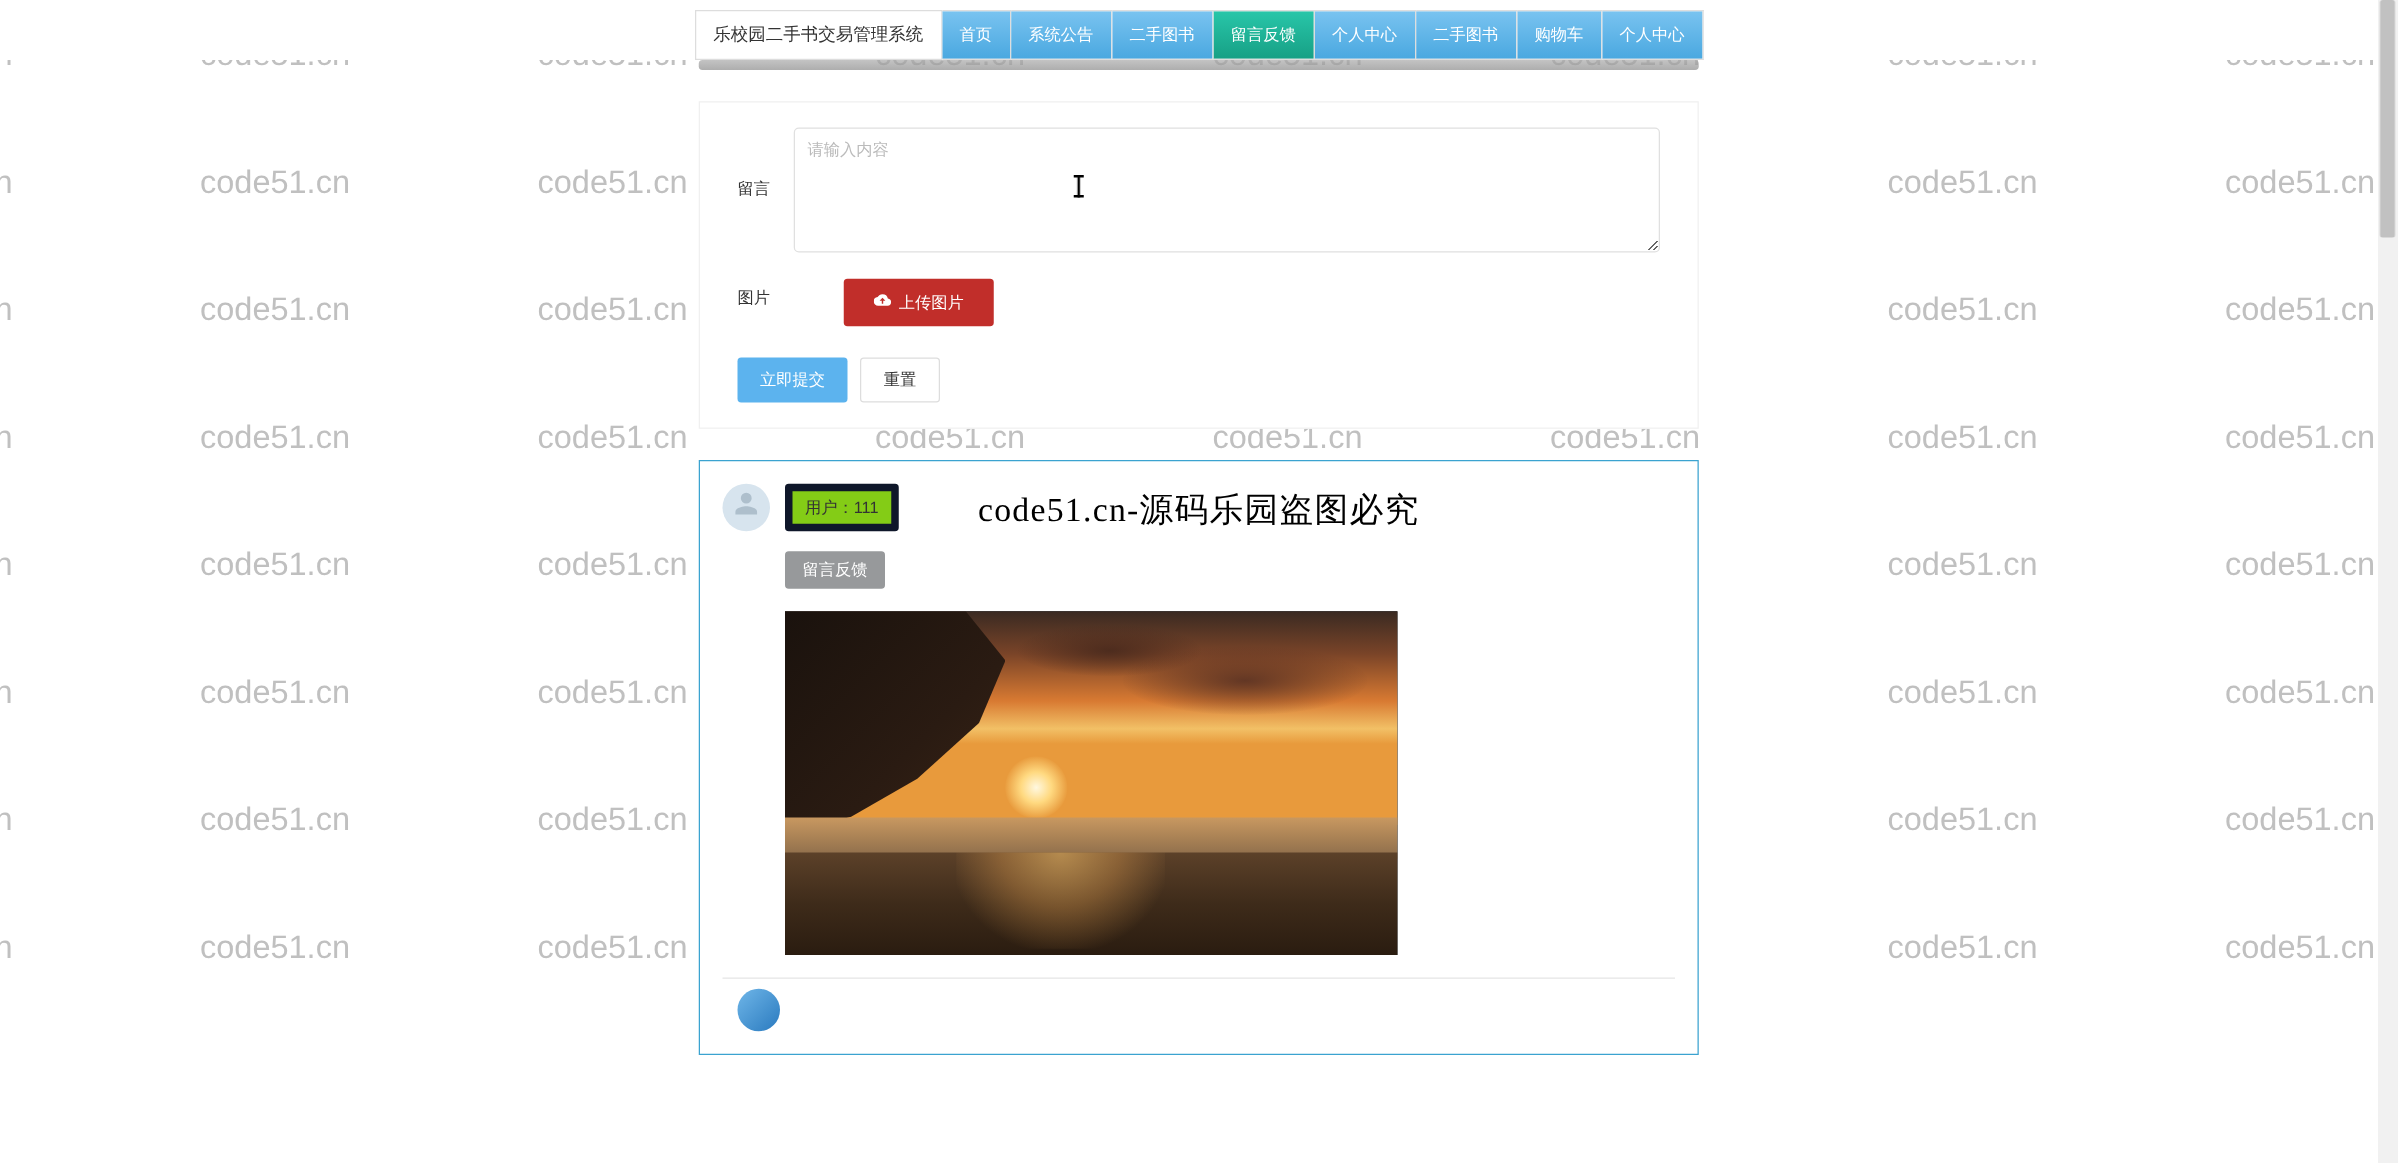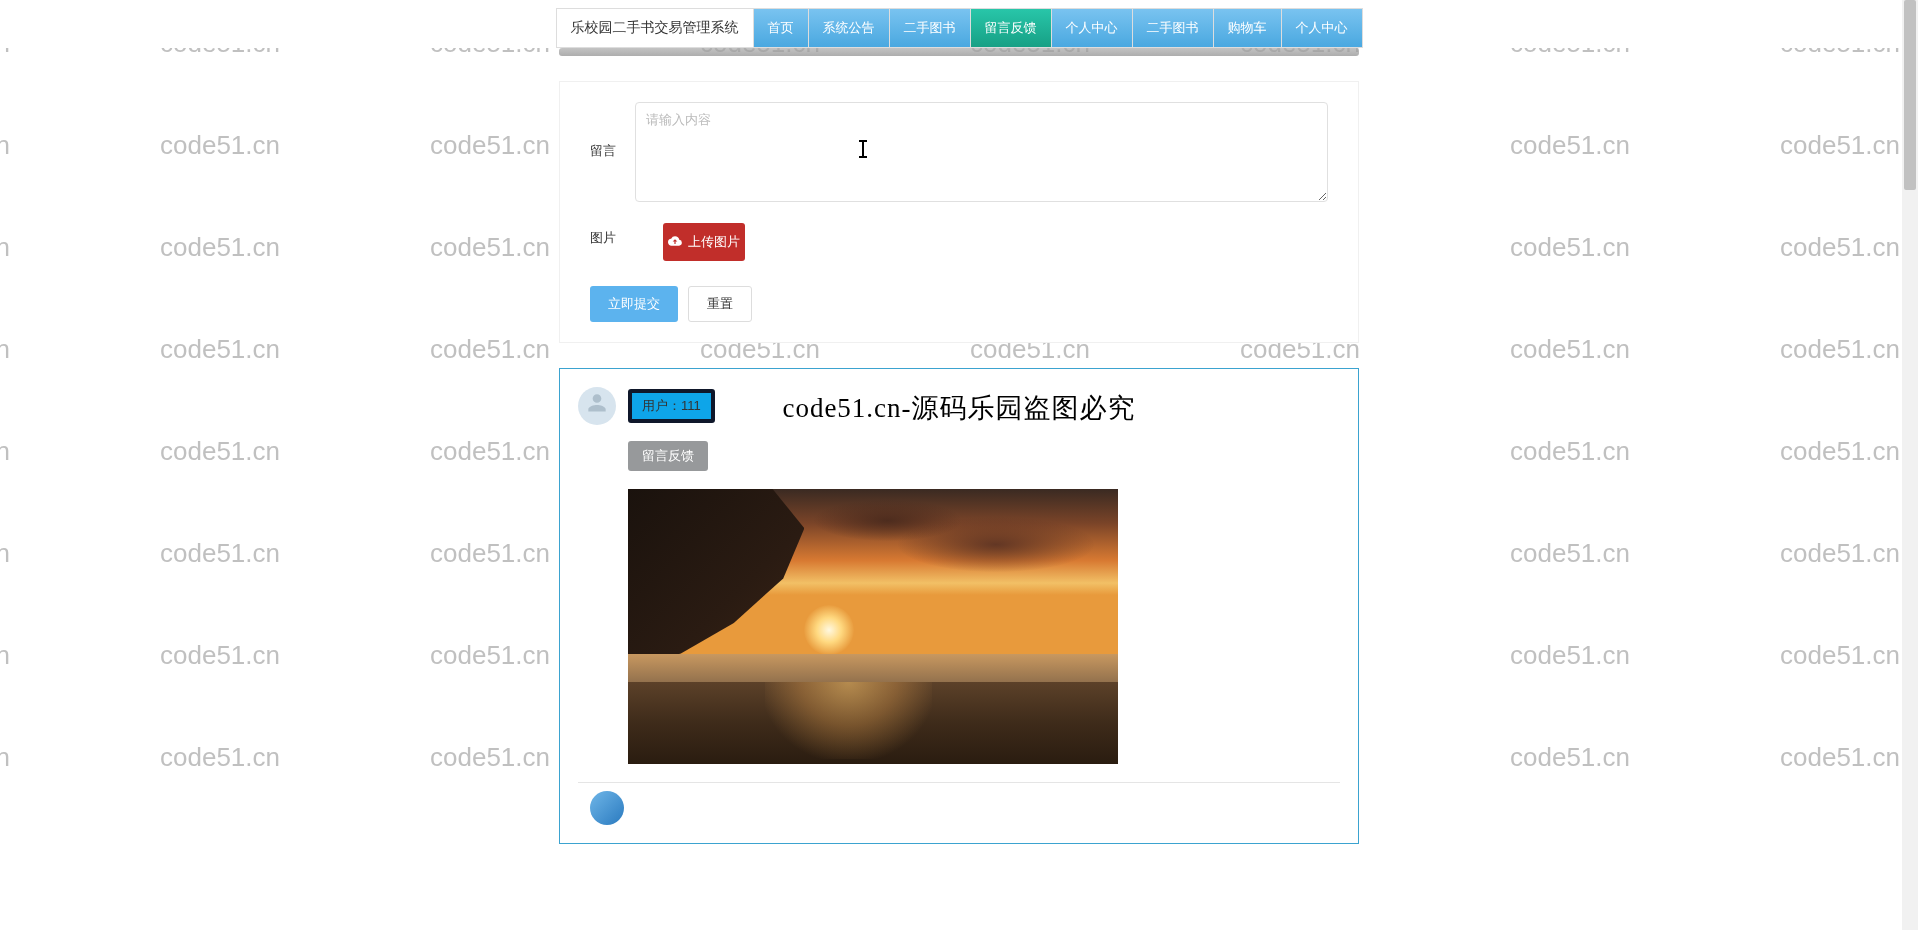--- a/index.html
+++ b/index.html
@@ -107,28 +107,28 @@
     font-size: 13px;
     resize: both;
     font-family: inherit;
     color: #333;
   }
   textarea.content-input::placeholder { color: #bbb; }
   .upload-btn {
     background: #c12e2a;
     color: #fff;
     border: none;
-    padding: 10px 5px;
+    padding: 10px 24px;
     border-radius: 3px;
     cursor: pointer;
     font-size: 13px;
     display: inline-flex;
-    align-items: flex-end;
+    align-items: flex-start;
     gap: 6px;
-    margin-left: 28px;
+    margin-left: 40px;
   }
   .upload-btn svg { width: 14px; height: 14px; fill: #fff; }
   .form-actions {
     display: flex;
     justify-content: flex-start;
     gap: 10px;
     margin-top: 25px;
   }
   .btn-primary {
     background: #5cb3ee;
@@ -164,25 +164,25 @@
   .avatar {
     width: 38px; height: 38px;
     border-radius: 50%;
     background: #d7e4ee;
     display: flex;
     align-items: center;
     justify-content: center;
   }
   .avatar svg { width: 26px; height: 26px; fill: #aebfcc; }
   .user-tag {
-    border: 4px solid #0f172a;
+    border: 6px solid #0f172a;
     padding: 4px 10px;
     border-radius: 3px;
     font-size: 13px;
-    background: #0ea5e9;
+    background: #84cc16;
   }
   .feedback-btn {
     display: inline-block;
     margin-left: 50px;
     margin-top: 6px;
     background: #97999b;
     color: #fff;
     border: none;
     padding: 6px 14px;
     border-radius: 3px;

